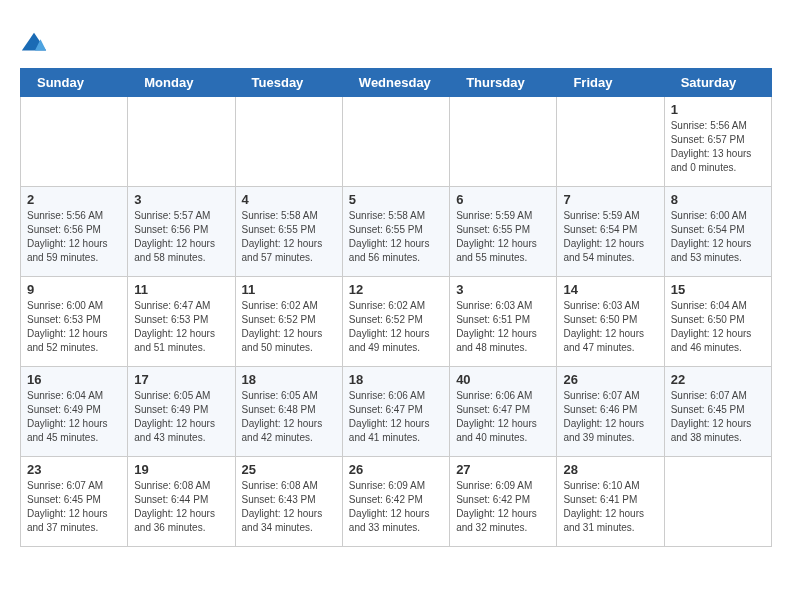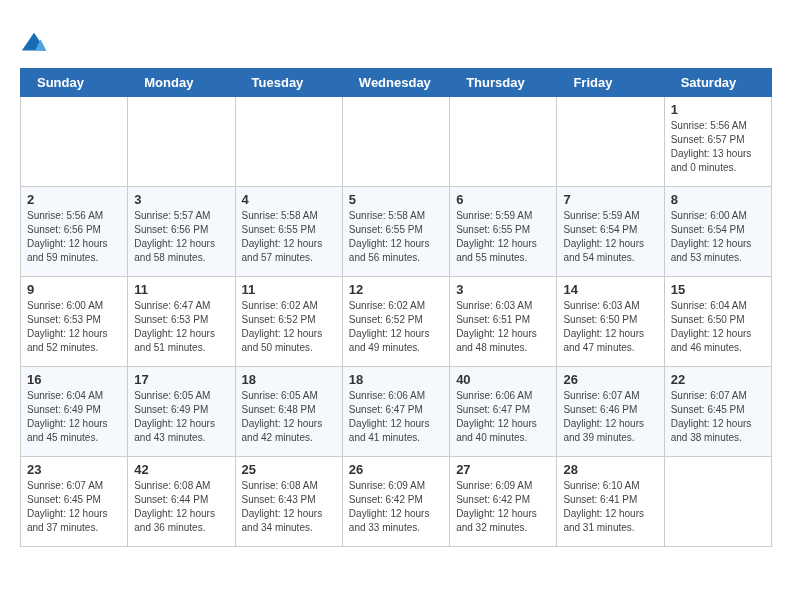--- a/index.html
+++ b/index.html
@@ -299,21 +299,21 @@
       </tr>
       <tr>
         <td>
           <span class="day-number">23</span>
           <div class="day-info" style="white-space: pre-line;">Sunrise: 6:07 AM
 Sunset: 6:45 PM
 Daylight: 12 hours
 and 37 minutes.</div>
         </td>
         <td>
-          <span class="day-number">42</span>
+          <span class="day-number">19</span>
           <div class="day-info" style="white-space: pre-line;">Sunrise: 6:08 AM
 Sunset: 6:44 PM
 Daylight: 12 hours
 and 36 minutes.</div>
         </td>
         <td>
           <span class="day-number">25</span>
           <div class="day-info" style="white-space: pre-line;">Sunrise: 6:08 AM
 Sunset: 6:43 PM
 Daylight: 12 hours

